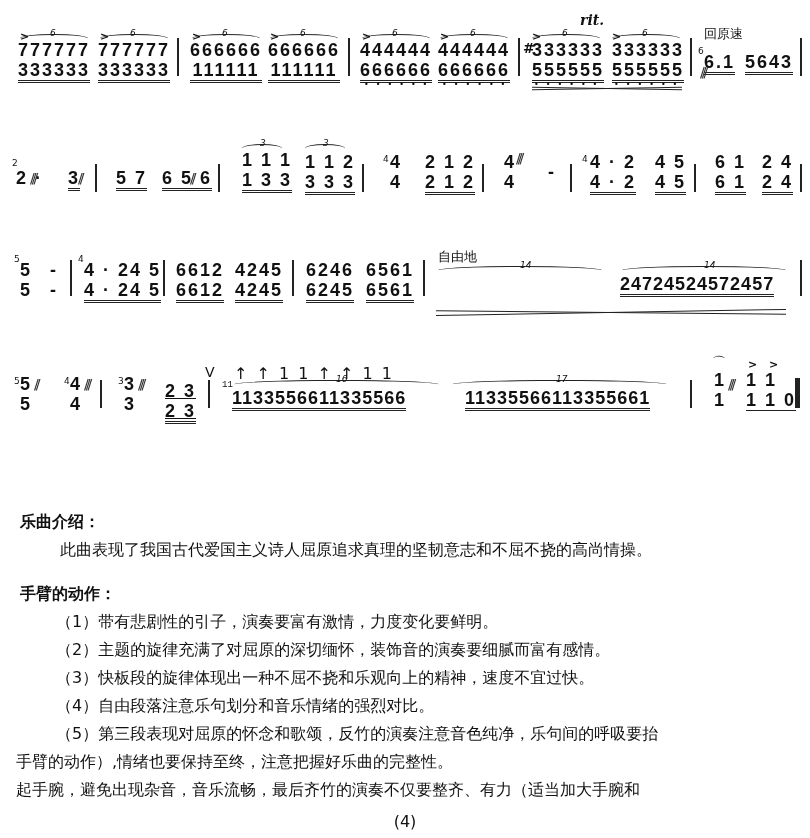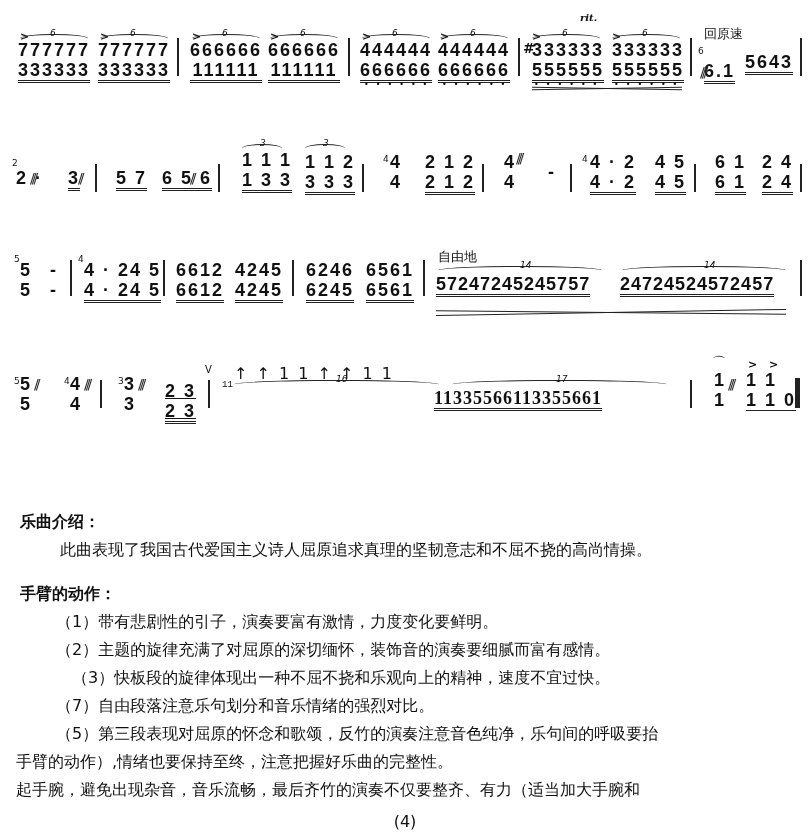--- a/index.html
+++ b/index.html
@@ -7,21 +7,21 @@
   .score-line{position:absolute;left:0;width:810px;}
   .bar{position:absolute;width:2px;background:#222;}
   .final-bar{position:absolute;width:5px;background:#222;}
   .group{position:absolute;text-align:center;font-family:"Liberation Sans","DejaVu Sans",sans-serif;font-weight:bold;font-size:18px;letter-spacing:2px;line-height:20px;}
   .group .row{display:block;white-space:nowrap;}
   .group .ul{border-bottom:3px double #222;}
   .slur{position:absolute;border-top:1.5px solid #222;border-radius:50% 50% 0 0;height:8px;}
   .tuplet{position:absolute;font-size:9px;font-style:italic;}
   .accent{position:absolute;font-size:11px;font-weight:bold;}
   .dots{position:absolute;font-size:8px;letter-spacing:7px;}
-  .mark{position:absolute;font-size:10px;}
+  .mark{position:absolute;font-size:14px;}
   .italic{font-style:italic;font-family:"DejaVu Serif",serif;font-weight:bold;}
   .hairpin{position:absolute;height:0;border-top:1.5px solid #222;}
   .trem{position:absolute;font-size:14px;color:#333;letter-spacing:-3px;}
   .grace{position:absolute;font-size:9px;}
   .text{position:absolute;left:0;width:810px;font-family:"DejaVu Sans",sans-serif;font-size:16px;line-height:28px;color:#111;}
   .heading{font-weight:bold;}
   .page-num{position:absolute;left:0;width:810px;text-align:center;font-size:16px;}
 </style>
 </head>
 <body>
@@ -100,21 +100,21 @@
     <span class="row">333333</span>
     <span class="row ul">555555</span>
   </div>
   <span class="dots" style="left:614px;top:80px;">••••••</span>
   <div class="hairpin" style="left:532px;top:88px;width:150px;transform:rotate(-1deg);"></div>
   <div class="hairpin" style="left:532px;top:88px;width:150px;transform:rotate(1deg);"></div>
   <div class="bar" style="left:690px;top:38px;height:38px;"></div>
 
   <span class="mark" style="left:704px;top:25px;font-size:13px;">回原速</span>
   <span class="grace" style="left:698px;top:46px;">6</span>
-  <div class="group" style="left:704px;top:52px;margin-top:9px;">
+  <div class="group" style="left:704px;top:52px;">
     <span class="row ul">6.1</span>
   </div>
   <span class="trem" style="left:700px;top:64px;">///</span>
   <div class="group" style="left:745px;top:52px;">
     <span class="row ul">5643</span>
   </div>
   <div class="bar" style="left:800px;top:38px;height:38px;"></div>
 </div>
 
 <div class="score-line" style="top:130px;height:80px;">
@@ -224,23 +224,20 @@
     <span class="row ul">6245</span>
   </div>
   <div class="group" style="left:366px;top:30px;">
     <span class="row">6561</span>
     <span class="row ul">6561</span>
   </div>
   <div class="bar" style="left:423px;top:30px;height:36px;"></div>
   <span class="mark" style="left:438px;top:18px;font-size:13px;">自由地</span>
   <div class="slur" style="left:438px;top:36px;width:164px;"></div>
   <span class="tuplet" style="left:520px;top:30px;">14</span>
-  <div class="group" style="left:436px;top:44px;letter-spacing:1px;">
-    <span class="row ul">57247245245757</span>
-  </div>
   <div class="slur" style="left:622px;top:36px;width:164px;"></div>
   <span class="tuplet" style="left:704px;top:30px;">14</span>
   <div class="group" style="left:620px;top:44px;letter-spacing:1px;">
     <span class="row ul">24724524572457</span>
   </div>
   <div class="hairpin" style="left:436px;top:82px;width:350px;transform:rotate(-1deg);"></div>
   <div class="hairpin" style="left:436px;top:82px;width:350px;transform:rotate(0.6deg);"></div>
   <div class="bar" style="left:800px;top:30px;height:36px;"></div>
 </div>
 
@@ -267,23 +264,26 @@
   <div class="group" style="left:165px;top:41px;text-decoration:underline;">
     <span class="row">2 3</span>
     <span class="row ul">2 3</span>
   </div>
   <span class="mark" style="left:205px;top:24px;">V</span>
   <div class="bar" style="left:208px;top:40px;height:28px;"></div>
   <span class="mark" style="left:234px;top:24px;font-size:16px;letter-spacing:2px;">↑ ↑ 1 1 ↑ ↑ 1 1</span>
   <span class="grace" style="left:222px;top:40px;font-family:Liberation Mono, monospace;">11</span>
   <div class="slur" style="left:234px;top:40px;width:205px;"></div>
   <span class="tuplet" style="left:336px;top:34px;">16</span>
+  <div class="group" style="left:232px;top:48px;letter-spacing:1px;">
+    <span class="row ul">1133556611335566</span>
+  </div>
   <div class="slur" style="left:452px;top:40px;width:215px;"></div>
   <span class="tuplet" style="left:556px;top:34px;">17</span>
-  <div class="group" style="left:434px;top:48px;letter-spacing:1px;font-family:Liberation Serif, serif;">
+  <div class="group" style="left:465px;top:48px;letter-spacing:1px;">
     <span class="row ul">11335566113355661</span>
   </div>
   <div class="bar" style="left:690px;top:40px;height:28px;"></div>
   <span class="mark" style="left:712px;top:14px;font-size:14px;">⌒</span>
   <div class="group" style="left:714px;top:30px;">
     <span class="row">1</span>
     <span class="row">1</span>
   </div>
   <span class="trem" style="left:728px;top:36px;">///</span>
   <span class="accent" style="left:748px;top:18px;letter-spacing:4px;">&gt; &gt;</span>
@@ -296,20 +296,20 @@
 
 <div class="text" style="top:508px;">
   <div class="heading" style="padding-left:20px;">乐曲介绍：</div>
   <div style="padding-left:60px;">此曲表现了我国古代爱国主义诗人屈原追求真理的坚韧意志和不屈不挠的高尚情操。</div>
 </div>
 
 <div class="text" style="top:580px;">
   <div class="heading" style="padding-left:20px;">手臂的动作：</div>
   <div style="padding-left:56px;">（1）带有悲剧性的引子，演奏要富有激情，力度变化要鲜明。</div>
   <div style="padding-left:56px;">（2）主题的旋律充满了对屈原的深切缅怀，装饰音的演奏要细腻而富有感情。</div>
-  <div style="padding-left:72px;">（3）快板段的旋律体现出一种不屈不挠和乐观向上的精神，速度不宜过快。</div>
-  <div style="padding-left:56px;">（7）自由段落注意乐句划分和音乐情绪的强烈对比。</div>
+  <div style="padding-left:56px;">（3）快板段的旋律体现出一种不屈不挠和乐观向上的精神，速度不宜过快。</div>
+  <div style="padding-left:56px;">（4）自由段落注意乐句划分和音乐情绪的强烈对比。</div>
   <div style="padding-left:56px;">（5）第三段表现对屈原的怀念和歌颂，反竹的演奏注意音色纯净，乐句间的呼吸要抬</div>
   <div style="padding-left:16px;">手臂的动作）,情绪也要保持至终，注意把握好乐曲的完整性。</div>
   <div style="padding-left:16px;">起手腕，避免出现杂音，音乐流畅，最后齐竹的演奏不仅要整齐、有力（适当加大手腕和</div>
 </div>
 
 <div class="page-num" style="top:812px;">(4)</div>
 
 </body></html>

